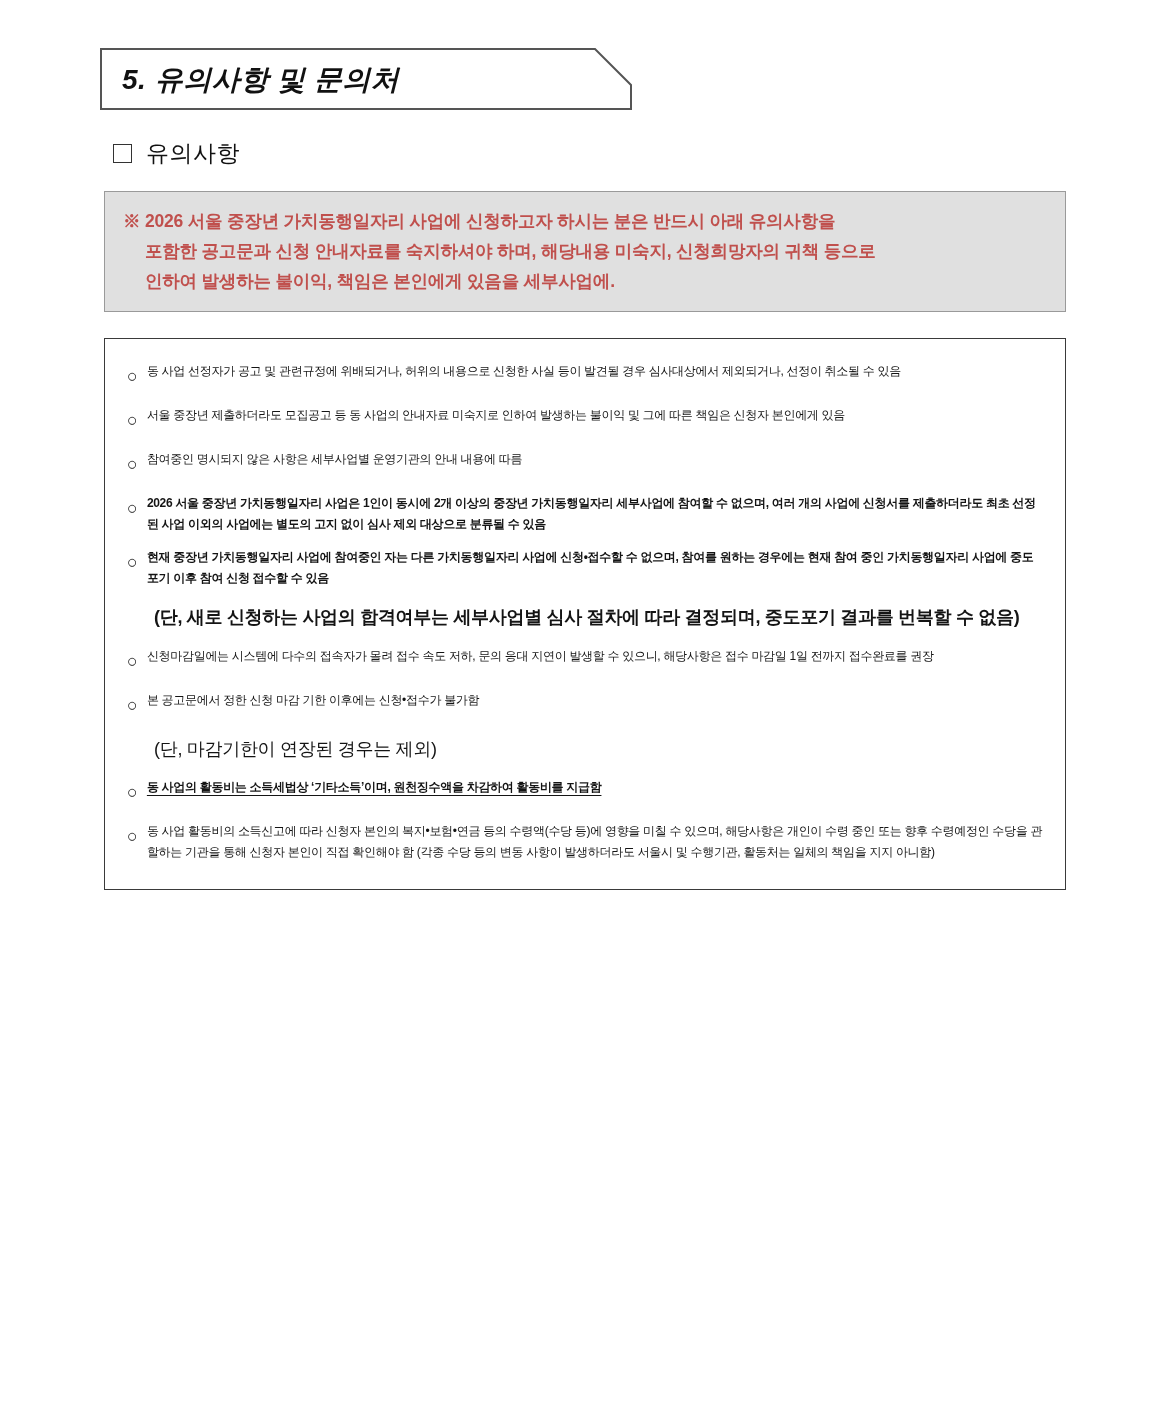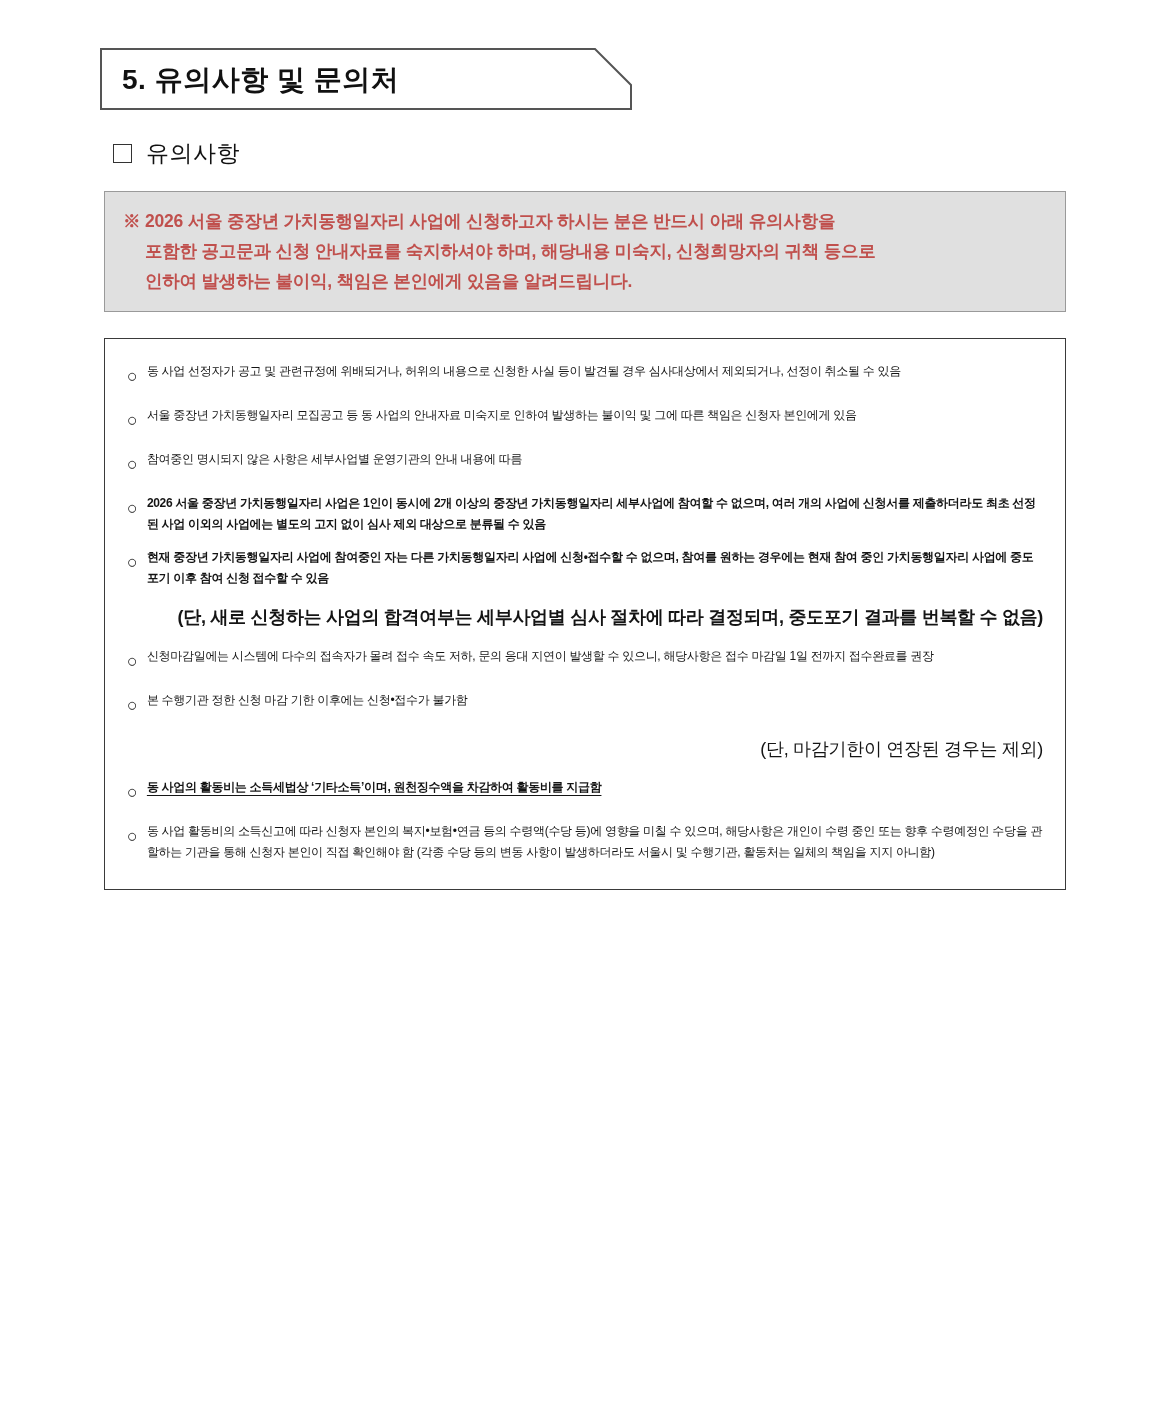--- a/index.html
+++ b/index.html
@@ -35,20 +35,21 @@
   }
   .section-banner .banner-text {
     position: absolute;
     left: 22px;
     top: 13px;
     font-size: 28px;
     font-weight: bold;
     letter-spacing: 0.5px;
     color: #111;
     white-space: nowrap;
+    font-style: italic;
   }
 
   
   .sub-title {
     display: flex;
     align-items: center;
     margin-top: 28px;
     margin-left: 0px;
     padding-left: 9px;
   }
@@ -121,21 +122,20 @@
     text-underline-offset: 4px;
   }
   .sub-note {
     margin-left: 27px;
     font-size: 18px;
     line-height: 1.72;
     letter-spacing: -0.3px;
     margin-bottom: 13px;
     white-space: pre-line;
     color: #141414;
-    text-align: right;
   }
   .sub-note.bold { font-weight: bold; }
 </style>
 </head>
 <body>
 
 <div class="page">
 
   <div class="section-banner">
     <svg width="532" height="62" viewBox="0 0 532 62">
@@ -148,33 +148,33 @@
     <span class="box-marker"></span>
     <span class="sub-title-text">유의사항</span>
   </div>
 
   <div class="notice-box">
     <div class="notice-line">
       <span class="mark">※</span>
       <span>2026 서울 중장년 가치동행일자리 사업에 신청하고자 하시는 분은 반드시 아래 유의사항을</span>
     </div>
     <div class="notice-line notice-indent">포함한 공고문과 신청 안내자료를 숙지하셔야 하며, 해당내용 미숙지, 신청희망자의 귀책 등으로</div>
-    <div class="notice-line notice-indent">인하여 발생하는 불이익, 책임은 본인에게 있음을 알려드립니다.</div>
+    <div class="notice-line notice-indent">인하여 발생하는 불이익, 책임은 본인에게 있음을 세부사업에.</div>
   </div>
 
   <div class="list-box">
 
     <div class="bullet-item">
       <span class="bullet-mark">○</span>
       <span class="bullet-text">동 사업 선정자가 공고 및 관련규정에 위배되거나, 허위의 내용으로 신청한 사실 등이 발견될 경우 심사대상에서 제외되거나, 선정이 취소될 수 있음</span>
     </div>
 
     <div class="bullet-item">
       <span class="bullet-mark">○</span>
-      <span class="bullet-text">서울 중장년 가치동행일자리 모집공고 등 동 사업의 안내자료 미숙지로 인하여 발생하는 불이익 및 그에 따른 책임은 신청자 본인에게 있음</span>
+      <span class="bullet-text">서울 중장년 제출하더라도 모집공고 등 동 사업의 안내자료 미숙지로 인하여 발생하는 불이익 및 그에 따른 책임은 신청자 본인에게 있음</span>
     </div>
 
     <div class="bullet-item">
       <span class="bullet-mark">○</span>
       <span class="bullet-text">참여중인 명시되지 않은 사항은 세부사업별 운영기관의 안내 내용에 따름</span>
     </div>
 
     <div class="bullet-item">
       <span class="bullet-mark bold">○</span>
       <span class="bullet-text bold">2026 서울 중장년 가치동행일자리 사업은 1인이 동시에 2개 이상의 중장년 가치동행일자리 세부사업에 참여할 수 없으며, 여러 개의 사업에 신청서를 제출하더라도 최초 선정된 사업 이외의 사업에는 별도의 고지 없이 심사 제외 대상으로 분류될 수 있음</span>
@@ -187,21 +187,21 @@
 
     <div class="sub-note bold">(단, 새로 신청하는 사업의 합격여부는 세부사업별 심사 절차에 따라 결정되며, 중도포기 결과를 번복할 수 없음)</div>
 
     <div class="bullet-item">
       <span class="bullet-mark">○</span>
       <span class="bullet-text">신청마감일에는 시스템에 다수의 접속자가 몰려 접수 속도 저하, 문의 응대 지연이 발생할 수 있으니, 해당사항은 접수 마감일 1일 전까지 접수완료를 권장</span>
     </div>
 
     <div class="bullet-item">
       <span class="bullet-mark">○</span>
-      <span class="bullet-text">본 수행기관 정한 신청 마감 기한 이후에는 신청•접수가 불가함</span>
+      <span class="bullet-text">본 공고문에서 정한 신청 마감 기한 이후에는 신청•접수가 불가함</span>
     </div>
 
     <div class="sub-note">(단, 마감기한이 연장된 경우는 제외)</div>
 
     <div class="bullet-item">
       <span class="bullet-mark bold">○</span>
       <span class="bullet-text bold underline">동 사업의 활동비는 소득세법상 ‘기타소득’이며, 원천징수액을 차감하여 활동비를 지급함</span>
     </div>
 
     <div class="bullet-item">

